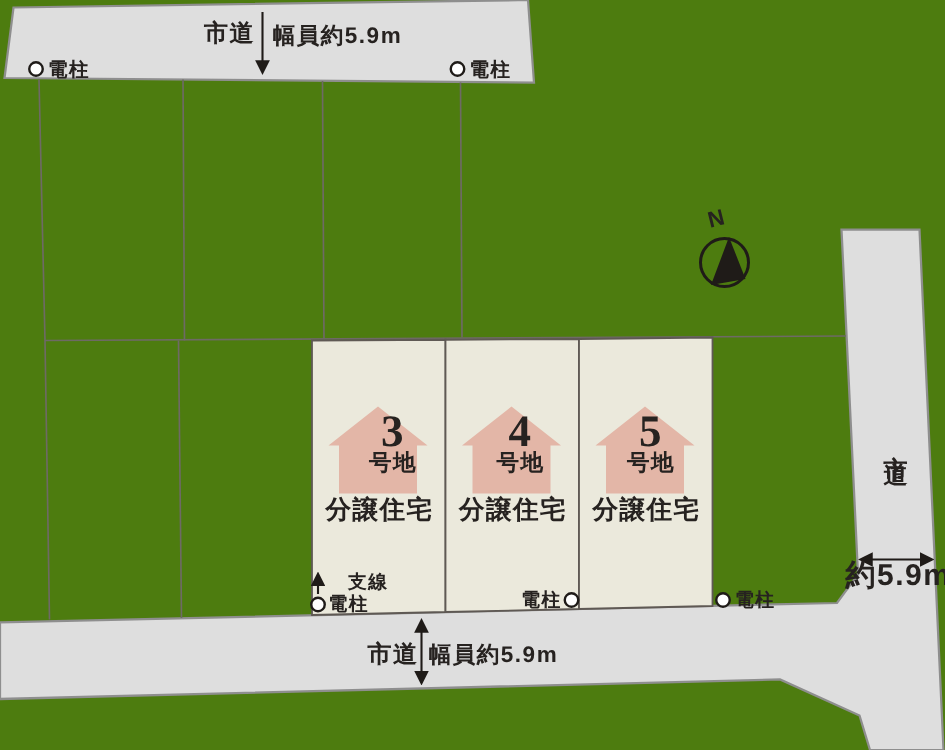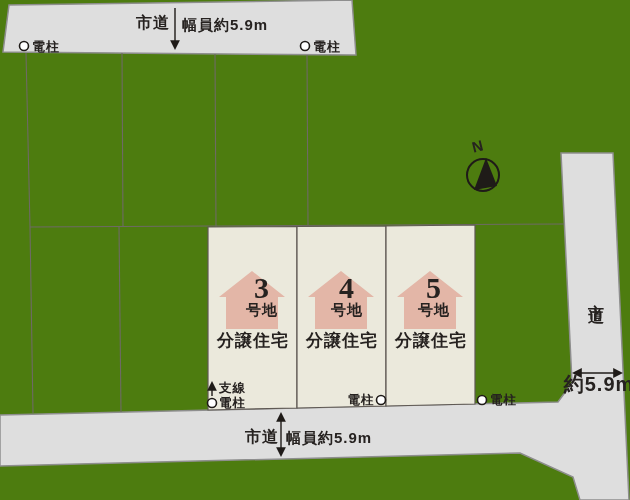--- a/index.html
+++ b/index.html
@@ -86,21 +86,21 @@
   <div class="lbl lbl-left" style="left:32px;top:46px;font-size:13px;">電柱</div>
   <div class="lbl lbl-left" style="left:313px;top:46px;font-size:13px;">電柱</div>
 
   <div class="lbl" style="left:262px;top:437px;font-size:16px;">市道</div>
   <div class="lbl" style="left:329px;top:437px;font-size:15px;">幅員約5.9m</div>
 
   <div class="lbl lbl-vert" style="left:596px;top:295px;font-size:16px;">市道</div>
   <div class="lbl" style="left:602px;top:362px;font-size:10px;margin-left:40px;">幅員</div>
   <div class="lbl" style="left:599px;top:384px;font-size:20px;">約5.9m</div>
 
-  <div class="lbl lbl-left" style="left:219px;top:388px;font-size:12.5px;">支線</div>
+  <div class="lbl lbl-left" style="left:232px;top:388px;font-size:12.5px;">支線</div>
   <div class="lbl lbl-left" style="left:219px;top:403px;font-size:12.5px;">電柱</div>
   <div class="lbl" style="left:361px;top:400px;font-size:12.5px;">電柱</div>
   <div class="lbl lbl-left" style="left:490px;top:400px;font-size:12.5px;">電柱</div>
 
   <div class="lbl lbl-north" style="left:478px;top:146px;font-size:15px;">N</div>
 
   <div class="lbl lbl-serif" style="left:262px;top:288px;font-size:30px;">3</div>
   <div class="lbl lbl-serif" style="left:262px;top:310px;font-size:15px;">号地</div>
   <div class="lbl lbl-serif" style="left:253px;top:340px;font-size:17px;">分譲住宅</div>
 

